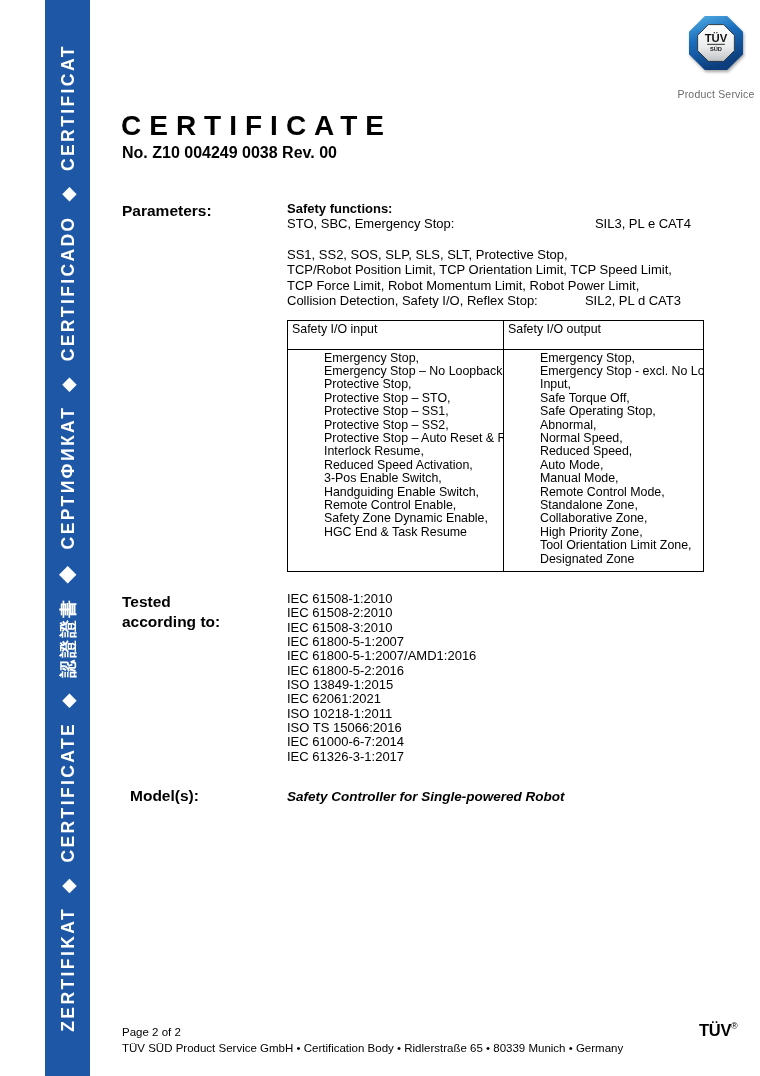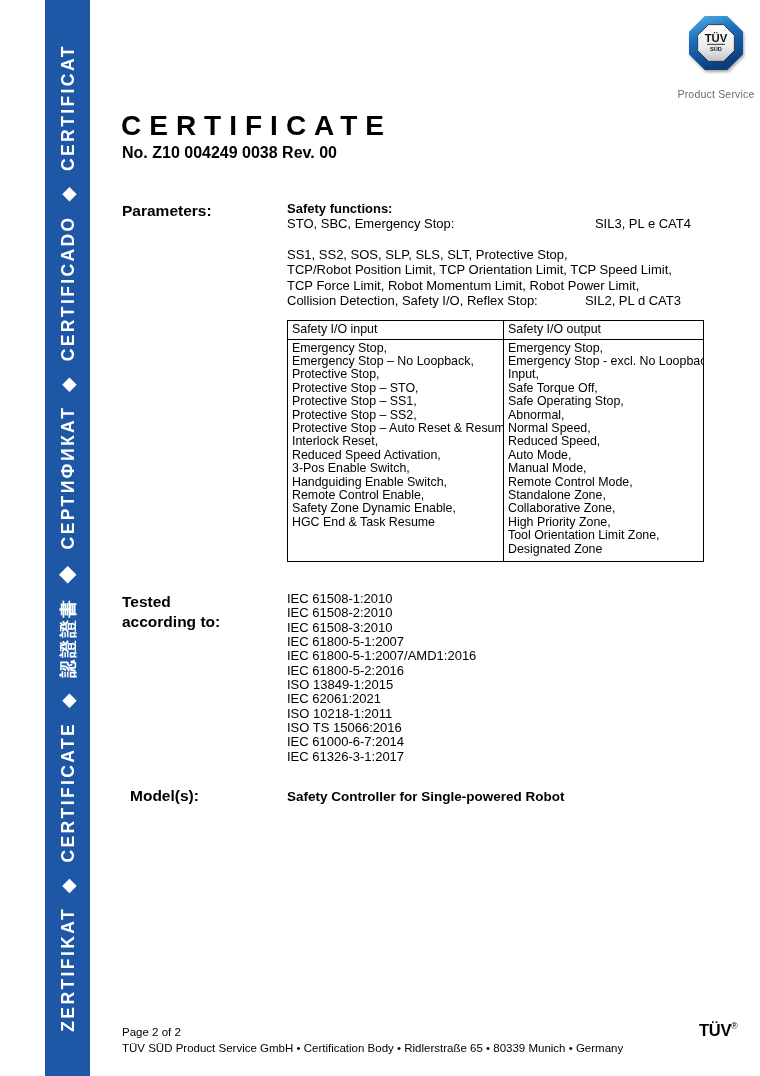--- a/index.html
+++ b/index.html
@@ -34,30 +34,30 @@
   .p-row.second { width:394px; }
   .p-right { font-weight:normal; }
   .p-gap { height:15px; }
   .pline { white-space:nowrap; }
   
   .io-table {
     position:absolute; left:287px; top:320px; width:415px;
     border:1.4px solid #000; display:grid; grid-template-columns:216px 1fr;
     font-size:12.4px;
   }
-  .io-th { border-bottom:1.4px solid #000; padding:1px 4px 2px 4px; line-height:14.5px; white-space:nowrap; }
+  .io-th { border-bottom:1.4px solid #000; padding:1px 4px 12px 4px; line-height:14.5px; white-space:nowrap; }
   .io-th.in { border-right:1.3px solid #000; }
   .io-cell { padding:2px 2px 5px 4px; line-height:13.4px; overflow:hidden; }
   .io-cell.in { border-right:1.3px solid #000; }
-  .io-line { white-space:nowrap; }
+  .io-line { white-space:nowrap;margin-left:32px; }
   
   .standards { position:absolute; left:287px; top:592px; font-size:13px; line-height:14.35px; }
   .std-line { white-space:nowrap; }
   
-  .model-value { position:absolute; left:287px; top:789px; font-size:13.5px; font-weight:bold; white-space:nowrap; }
+  .model-value { position:absolute; left:287px; top:789px; font-size:13.5px; font-weight:bold; white-space:nowrap;font-style:italic; }
   
   .foot-page { position:absolute; left:122px; top:1026px; font-size:11.5px; }
   .foot-company { position:absolute; left:122px; top:1042px; font-size:11.5px; white-space:nowrap; }
   .tuv-mark { position:absolute; left:699px; top:1021px; font-size:16.5px; font-weight:bold; letter-spacing:-0.3px; }
   .tuv-mark sup { font-size:9px; font-weight:normal; position:relative; top:-1px; }
 </style>
 </head>
 <body>
 
 <div class="page">
@@ -116,21 +116,21 @@
     <div class="io-th in">Safety I/O input</div>
     <div class="io-th">Safety I/O output</div>
     <div class="io-cell in">
         <div class="io-line">Emergency Stop,</div>
         <div class="io-line">Emergency Stop – No Loopback,</div>
         <div class="io-line">Protective Stop,</div>
         <div class="io-line">Protective Stop – STO,</div>
         <div class="io-line">Protective Stop – SS1,</div>
         <div class="io-line">Protective Stop – SS2,</div>
         <div class="io-line">Protective Stop – Auto Reset &amp; Resume,</div>
-        <div class="io-line">Interlock Reset,</div>
+        <div class="io-line">Interlock Resume,</div>
         <div class="io-line">Reduced Speed Activation,</div>
         <div class="io-line">3-Pos Enable Switch,</div>
         <div class="io-line">Handguiding Enable Switch,</div>
         <div class="io-line">Remote Control Enable,</div>
         <div class="io-line">Safety Zone Dynamic Enable,</div>
         <div class="io-line">HGC End &amp; Task Resume</div>
       </div>
     <div class="io-cell">
         <div class="io-line">Emergency Stop,</div>
         <div class="io-line">Emergency Stop - excl. No Loopback</div>

